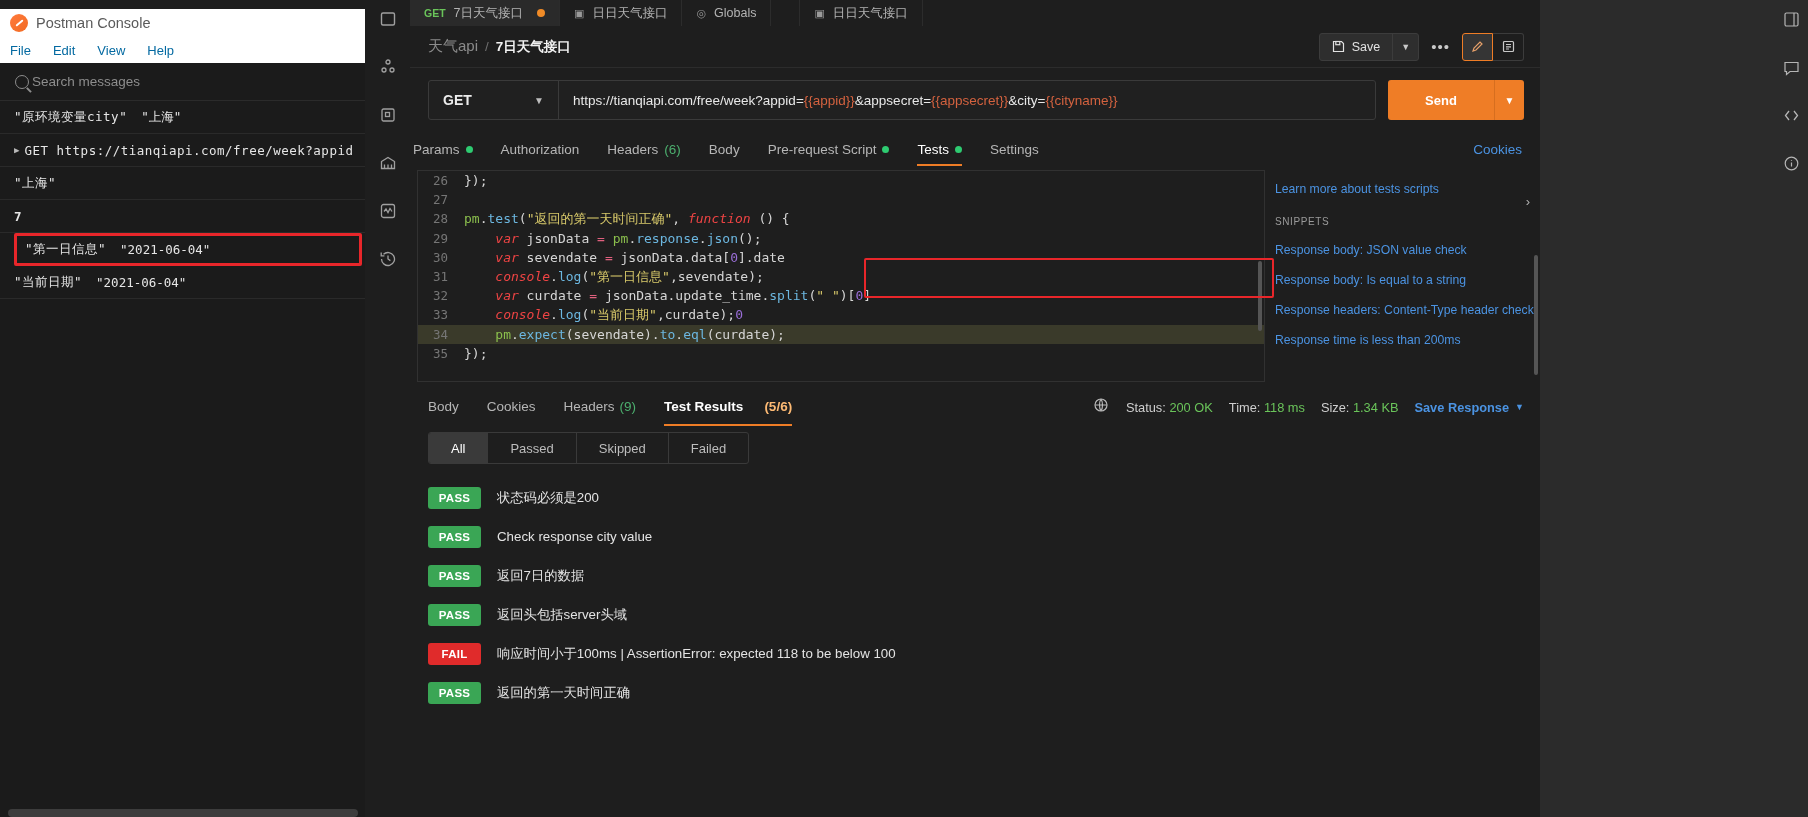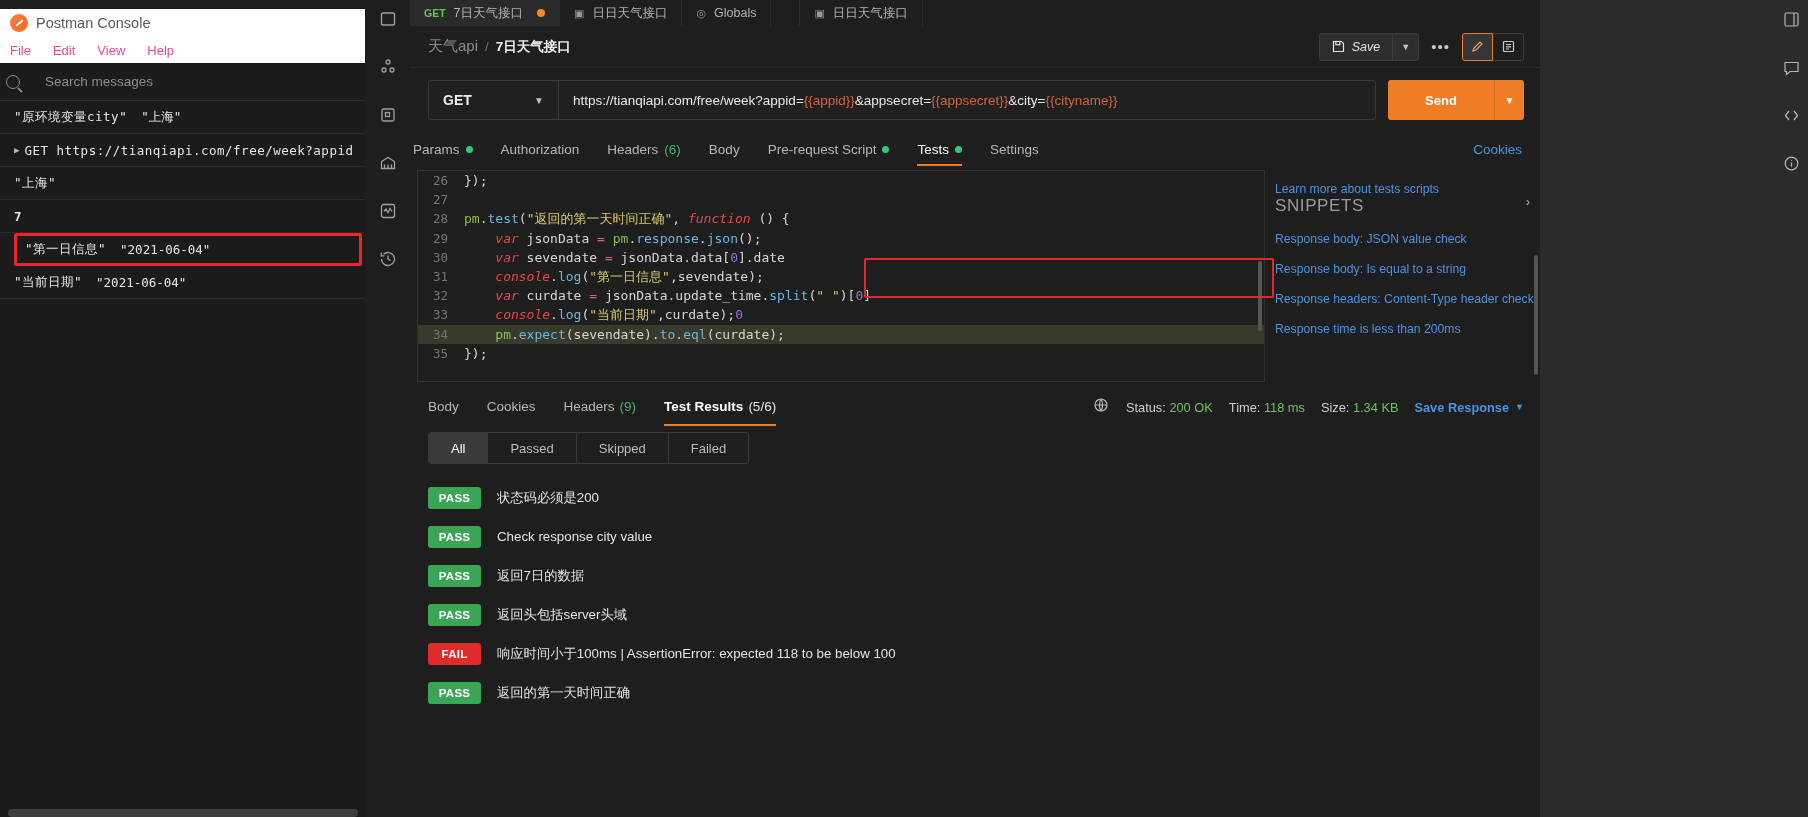--- a/index.html
+++ b/index.html
@@ -12,24 +12,24 @@
     background:#1b1b1b; z-index:30; }
   .console-titlebar { height:28px; background:#ffffff; display:flex; align-items:center;
     padding-left:10px; gap:8px; }
   .pm-logo { width:18px; height:18px; border-radius:50%;
     background:linear-gradient(135deg,#ff7a3d 0%,#f26b22 100%); position:relative; }
   .pm-logo:after { content:""; position:absolute; left:5px; top:8px; width:9px; height:2px;
     background:#fff; transform:rotate(-40deg); border-radius:1px; }
   .console-title { font-size:14.5px; color:#5a5a5a; font-family:"Liberation Sans",sans-serif; }
   .console-menubar { height:26px; background:#ffffff; display:flex; align-items:center;
     padding-left:10px; gap:22px; }
-  .console-menubar span { font-size:13px; color:#ec4899; }
+  .console-menubar span { font-size:13px; color:#0369a1; }
   .console-body { position:absolute; top:54px; left:0; right:0; bottom:0; background:#1b1b1b; }
-  .console-search { height:38px; display:flex; align-items:center; gap:25px;
-    padding:0 6px; border-bottom:1px solid #2b2b2b; }
+  .console-search { height:38px; display:flex; align-items:center; gap:3px;
+    padding:0 15px; border-bottom:1px solid #2b2b2b; }
   .search-ico { width:14px; height:14px; border:1.6px solid #8c8c8c; border-radius:50%;
     position:relative; flex:none; }
   .search-ico:after { content:""; position:absolute; right:-4px; bottom:-3px; width:6px; height:1.8px;
     background:#8c8c8c; transform:rotate(45deg); }
   .console-search-text { font-size:13.5px; color:#8d8d8d; }
   .log-row { min-height:33px; display:flex; align-items:center; padding:4px 14px;
     border-bottom:1px solid #2a2a2a; font-family:"DejaVu Sans Mono", monospace;
     font-size:12.5px; color:#e6e6e6; white-space:nowrap; overflow:hidden; position:relative; }
   .log-row.bold { font-weight:bold; }
   .log-row .caret { color:#b9b9b9; font-size:9px; margin-right:5px; }
@@ -59,21 +59,21 @@
   .rtab .tabicon { color:#9a9a9a; font-size:11px; }
 
   
   .crumbrow { position:absolute; left:45px; top:26px; right:0; height:42px;
     display:flex; align-items:center; padding:0 16px 0 18px; border-bottom:1px solid #2c2c2c; }
   .crumb-dim { font-size:15px; color:#8b8b8b; }
   .crumb-sep { font-size:13.5px; color:#6f6f6f; margin:0 7px; }
   .crumb-cur { font-size:13.5px; color:#f2f2f2; font-weight:bold; }
   .crumb-spacer { flex:1; }
   .save-group { display:flex; align-items:center; height:28px; background:#2e2e2e;
-    border:1px solid #3c3c3c; border-radius:3px; overflow:hidden;font-style:italic; }
+    border:1px solid #3c3c3c; border-radius:3px; overflow:hidden; }
   .save-btn { display:flex; align-items:center; gap:7px; padding:0 12px; height:100%;
     font-size:12.5px; color:#e2e2e2; }
   .save-caret { width:26px; height:100%; display:flex; align-items:center; justify-content:center;
     border-left:1px solid #3c3c3c; color:#c9c9c9; font-size:9px; }
   .dots-btn { padding:0 12px; color:#c9c9c9; font-size:15px; letter-spacing:1px; }
   .sq-btn { width:31px; height:28px; border:1px solid #3c3c3c; display:flex; align-items:center;
     justify-content:center; color:#c8c8c8; }
   .sq-btn.first { border-radius:3px 0 0 3px; }
   .sq-btn.last { border-radius:0 3px 3px 0; border-left:none; }
   .sq-btn.sel { background:#353535; }
@@ -128,37 +128,37 @@
   .grn { color:#8bbf4d; }
   .red-box { position:absolute; border:2.5px solid #e8262a; border-radius:2px; pointer-events:none; }
   .ed-scroll { position:absolute; right:2px; top:90px; width:4px; height:70px;
     background:#555; border-radius:2px; }
   .minus-mark { position:absolute; left:1245px; top:356px; color:#9b9b9b; font-size:14px; }
 
   
   .snip { position:absolute; left:910px; top:170px; width:265px; padding:8px 0 0 0; }
   .snip-desc { font-size:12.2px; color:#d5d5d5; line-height:17px; padding-right:26px; }
   .snip-link { font-size:12.2px; color:#4b93e2; margin-top:4px; }
-  .snip-head { font-size:17px; color:#9a9a9a; letter-spacing:0.6px; }
+  .snip-head { font-size:10px; color:#9a9a9a; letter-spacing:0.6px; margin-top:20px; }
   .snip-item { font-size:12.2px; color:#4b93e2; margin-top:16px; }
   .snip-chev { position:absolute; right:10px; top:24px; color:#b0b0b0; font-size:13px; }
   .snip-scroll { position:absolute; right:2px; top:85px; width:4px; height:120px;
     background:#555; border-radius:2px; }
 
   
   .respbar { position:absolute; left:45px; top:388px; right:0; height:38px;
     display:flex; align-items:center; padding-left:18px; }
   .rtabi { display:flex; align-items:baseline; gap:5px; padding:0 14px; height:38px;
     font-size:13.5px; color:#b6b6b6; position:relative; line-height:38px; }
   .rtabi:first-child { padding-left:0; }
   .rtabi.active { color:#fff; font-weight:bold; }
   .rtabi.active:after { content:""; position:absolute; left:14px; right:14px; bottom:0;
     height:2px; background:#ef7d26; }
   .rtabi .gcnt { color:#4caf6e; font-weight:normal; }
-  .rtabi .rcnt { color:#e5e5e5; font-weight:normal; }
+  .rtabi .rcnt { color:#fdba74; font-weight:bold;margin-left:16px; }
   .resp-meta { margin-left:auto; display:flex; align-items:center; gap:16px; padding-right:16px;
     font-size:12.8px; color:#cfcfcf; }
   .resp-meta .val-ok { color:#6ac45a; }
   .resp-meta .val { color:#6ac45a; }
   .save-resp { color:#4b93e2; font-weight:bold; display:flex; align-items:center; gap:6px; }
 
   
   .filters { position:absolute; left:63px; top:432px; display:flex; height:32px;
     border:1px solid #3a3a3a; border-radius:3px; overflow:hidden; }
   .fpill { padding:0 22px; height:100%; display:flex; align-items:center; font-size:13px;

